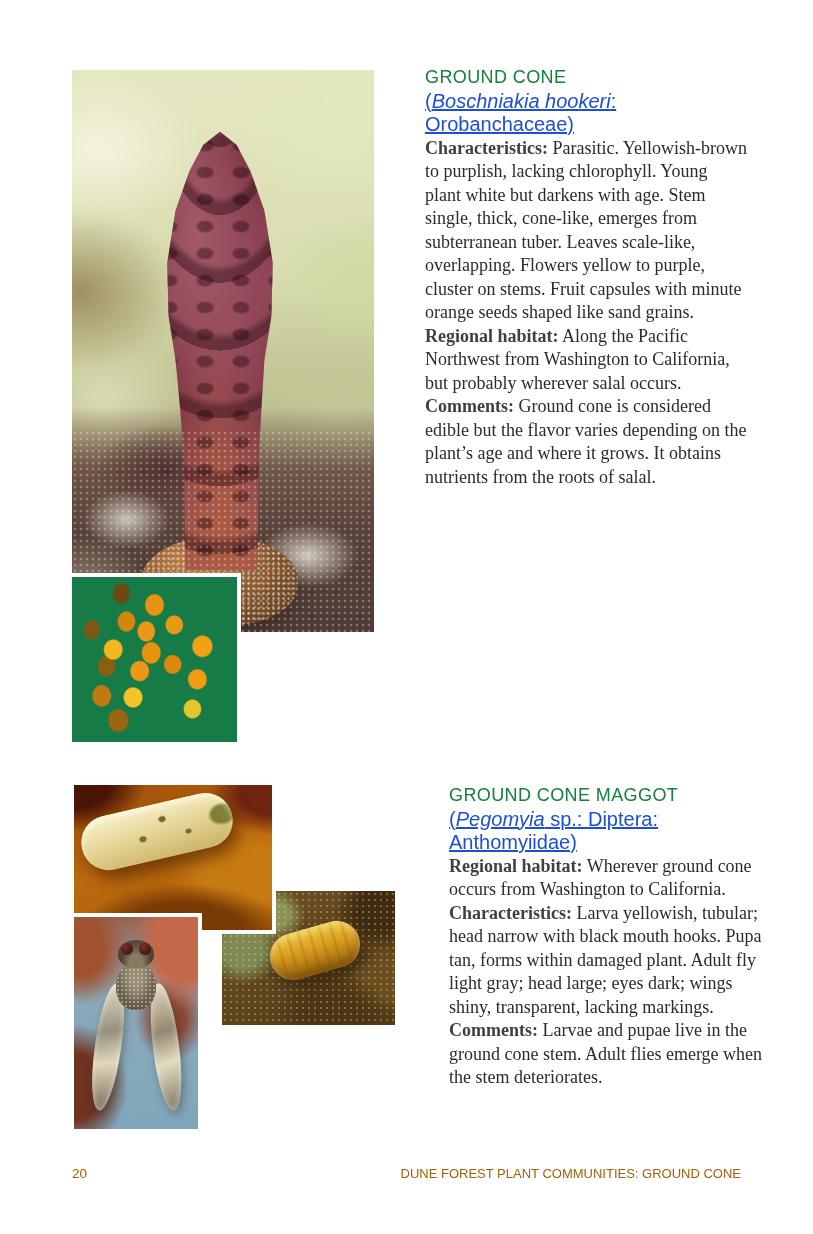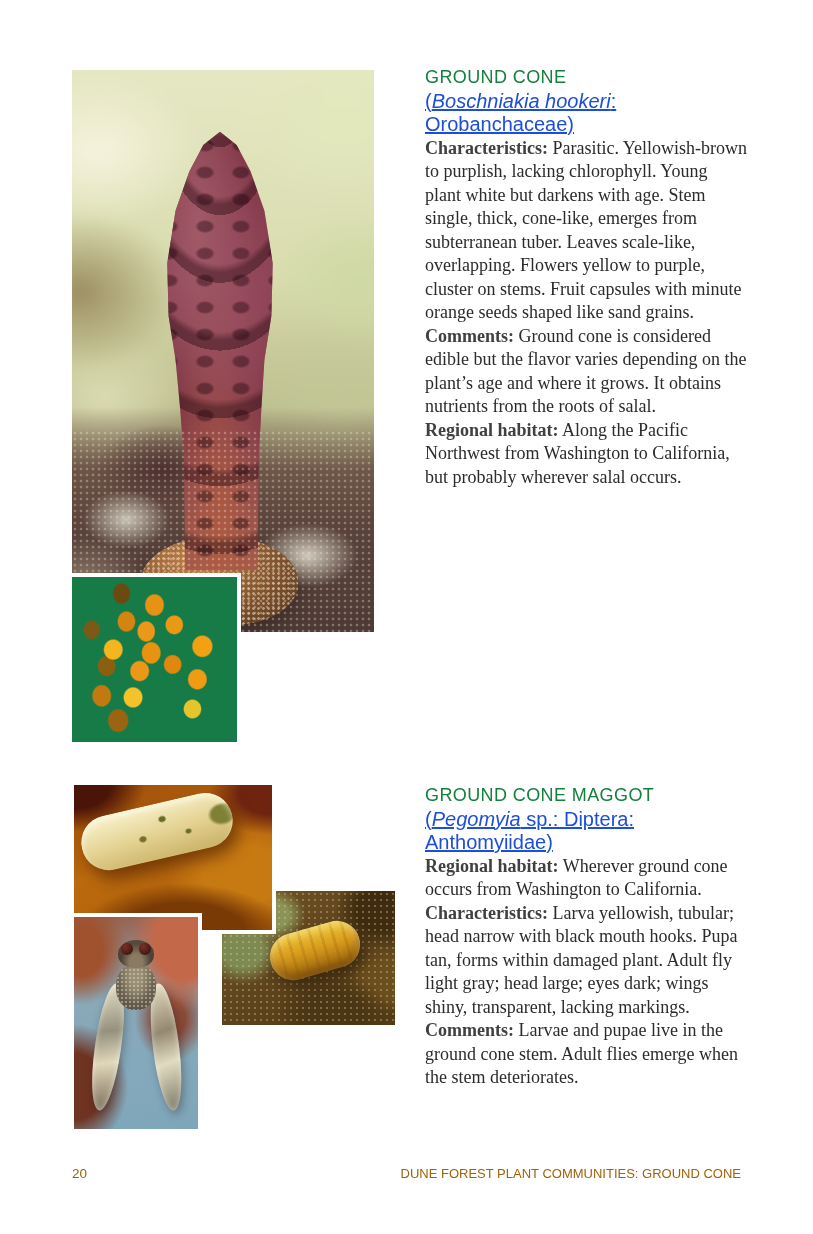--- a/index.html
+++ b/index.html
@@ -137,21 +137,21 @@
     transform:rotate(-16deg); border-radius:28px; z-index:1;
     background:
       repeating-linear-gradient(90deg, rgba(140,90,10,.22) 0 3px, rgba(0,0,0,0) 3px 11px),
       linear-gradient(180deg, #f0c93a 0%, #d99c1d 45%, #a97112 85%, #8a5a0e 100%);
     box-shadow:inset 0 4px 8px rgba(255,240,180,.55), inset 0 -6px 10px rgba(90,50,0,.4), 3px 8px 14px rgba(30,15,0,.5); }
 
   
   .textcol { position:absolute; left:425px; width:322px; color:#2b2b2b;
     font-size:18px; line-height:23.5px; }
   .textcol-1 { top:66px; }
-  .textcol-2 { top:784px; }
+  .textcol-2 { top:784px;margin-left:24px; }
   .entry-heading { margin:0; font-family:"Liberation Sans","DejaVu Sans",sans-serif;
     font-size:18px; font-weight:normal; letter-spacing:.4px; color:#15803d; line-height:23.5px; }
   .species-line { margin:0; font-family:"Liberation Sans","DejaVu Sans",sans-serif;
     font-size:20px; color:#1d4ed8; line-height:23.5px;text-decoration:underline; }
   .species-line em { font-style:italic; }
   .body-para { margin:0; }
   .body-para strong { font-weight:bold; color:#404040; }
 
   
   .footer { position:absolute; left:72px; top:1166px; width:669px;
@@ -171,22 +171,22 @@
     <div class="mp-tuber"></div>
     <div class="mp-cone"></div>
   </div>
 
   <div class="photo seed-photo overlay-frame"></div>
 
   <div class="textcol textcol-1">
     <h2 class="entry-heading">GROUND CONE</h2>
     <p class="species-line"><span>(</span><em>Boschniakia hookeri</em><span>: Orobanchaceae)</span></p>
     <p class="body-para"><strong>Characteristics:</strong><span> Parasitic. Yellowish-brown to purplish, lacking chlorophyll. Young plant white but darkens with age. Stem single, thick, cone-like, emerges from subterranean tuber. Leaves scale-like, overlapping. Flowers yellow to purple, cluster on stems. Fruit capsules with minute orange seeds shaped like sand grains.</span></p>
+    <p class="body-para"><strong>Regional habitat:</strong><span> Along the Pacific Northwest from Washington to California, but probably wherever salal occurs.</span></p>
     <p class="body-para"><strong>Comments:</strong><span> Ground cone is considered edible but the flavor varies depending on the plant’s age and where it grows. It obtains nutrients from the roots of salal.</span></p>
-    <p class="body-para"><strong>Regional habitat:</strong><span> Along the Pacific Northwest from Washington to California, but probably wherever salal occurs.</span></p>
   </div>
 
   <div class="photo larva-photo overlay-frame">
     <div class="larva"></div>
   </div>
 
   <div class="photo pupa-photo">
     <div class="pupa"></div>
   </div>
 

